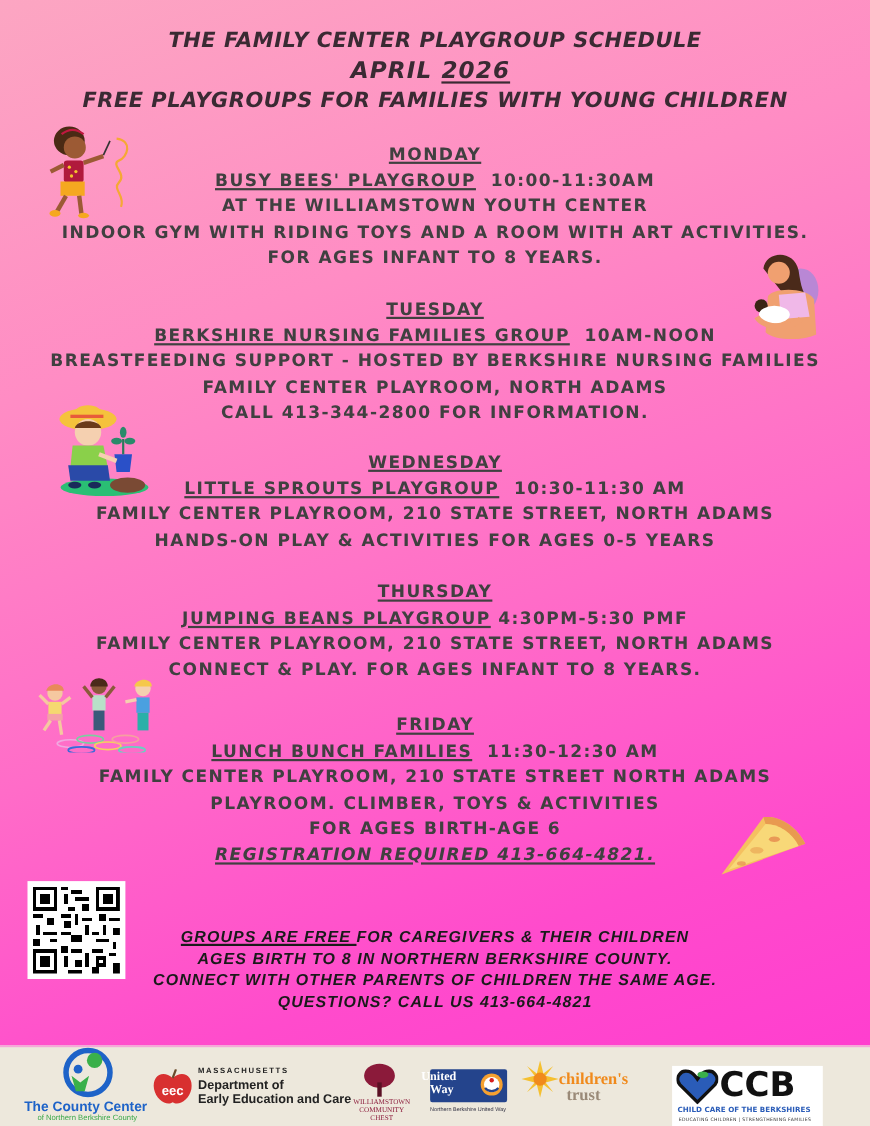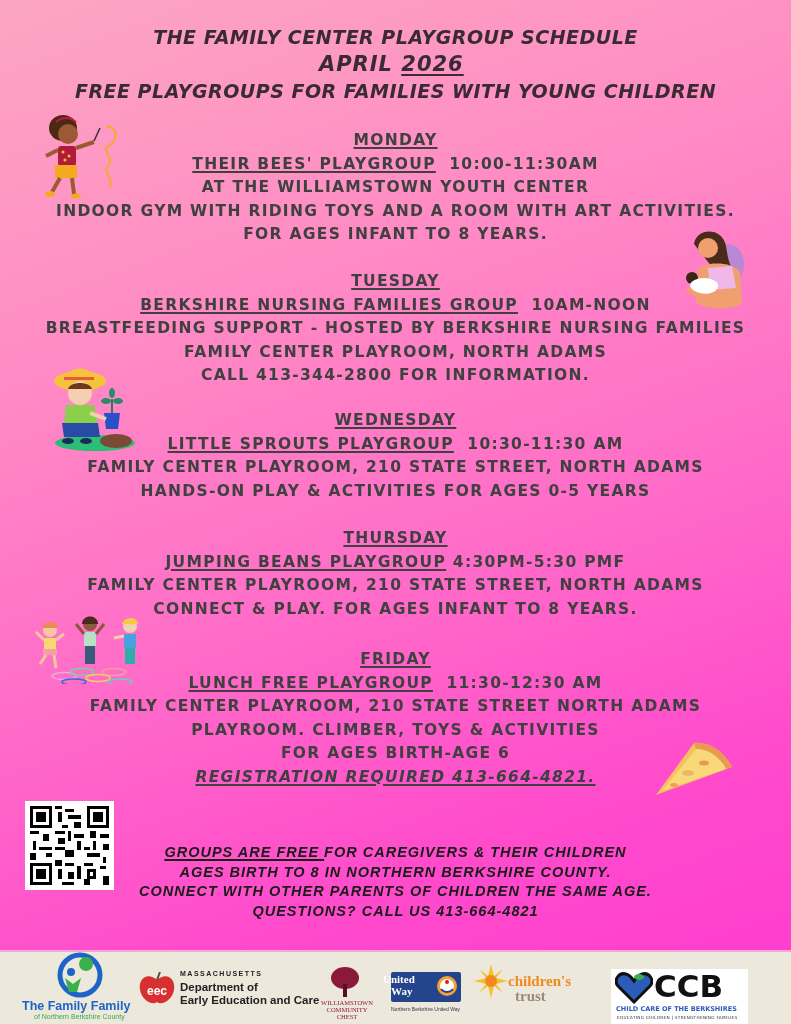--- a/index.html
+++ b/index.html
@@ -56,21 +56,21 @@
     <div class="h1">THE FAMILY CENTER  PLAYGROUP SCHEDULE</div>
     <div class="h2">
       <span>APRIL</span>
       <u>2026</u>&nbsp;
     </div>
     <div class="h3">FREE PLAYGROUPS FOR FAMILIES WITH YOUNG CHILDREN</div>
   </div>
 
   <div class="day" style="top:129px;">
     <div class="line"><span class="u">MONDAY</span></div>
-    <div class="line"><span class="u">THEIR BEES' PLAYGROUP</span>&nbsp; <span>10:00-11:30AM</span></div>
+    <div class="line"><span class="u">BUSY BEES' PLAYGROUP</span>&nbsp; <span>10:00-11:30AM</span></div>
     <div class="line">AT THE WILLIAMSTOWN YOUTH CENTER</div>
     <div class="line">INDOOR GYM WITH RIDING TOYS AND A ROOM WITH ART ACTIVITIES.</div>
     <div class="line">FOR AGES INFANT TO 8 YEARS.</div>
   </div>
 
   <div class="day" style="top:270px;">
     <div class="line"><span class="u">TUESDAY</span></div>
     <div class="line"><span class="u">BERKSHIRE NURSING FAMILIES GROUP</span>&nbsp; <span>10AM-NOON</span></div>
     <div class="line">BREASTFEEDING SUPPORT - HOSTED BY BERKSHIRE NURSING FAMILIES</div>
     <div class="line">FAMILY CENTER PLAYROOM, NORTH ADAMS</div>
@@ -86,21 +86,21 @@
 
   <div class="day" style="top:527px;">
     <div class="line"><span class="u">THURSDAY</span></div>
     <div class="line"><span class="u">JUMPING BEANS PLAYGROUP</span> <span>4:30PM-5:30 PMF</span></div>
     <div class="line">FAMILY CENTER PLAYROOM, 210 STATE STREET, NORTH ADAMS</div>
     <div class="line">CONNECT &amp; PLAY. FOR AGES INFANT TO 8 YEARS.</div>
   </div>
 
   <div class="day" style="top:648px;">
     <div class="line"><span class="u">FRIDAY</span></div>
-    <div class="line"><span class="u">LUNCH FREE PLAYGROUP</span>&nbsp; <span>11:30-12:30 AM</span></div>
+    <div class="line"><span class="u">LUNCH BUNCH FAMILIES</span>&nbsp; <span>11:30-12:30 AM</span></div>
     <div class="line">FAMILY CENTER PLAYROOM, 210 STATE STREET NORTH ADAMS</div>
     <div class="line">PLAYROOM. CLIMBER, TOYS &amp; ACTIVITIES</div>
     <div class="line">FOR AGES BIRTH-AGE 6</div>
     <div class="line"><span class="u reg">REGISTRATION REQUIRED 413-664-4821.</span></div>
   </div>
 
   <div class="footer-text">
     <div class="ft"><span class="u">GROUPS ARE FREE </span><span>FOR CAREGIVERS &amp; THEIR CHILDREN</span></div>
     <div class="ft">AGES BIRTH TO 8 IN NORTHERN BERKSHIRE COUNTY.</div>
     <div class="ft">CONNECT WITH OTHER PARENTS OF CHILDREN THE SAME AGE.</div>
@@ -263,21 +263,21 @@
 <div class="sponsors">
 
   <div class="logo" style="left:55px; top:0px; width:50px; height:46px;">
     <svg viewBox="0 0 50 46" width="50" height="46">
       <circle cx="25" cy="23" r="20" fill="none" stroke="#1e63c8" stroke-width="5"></circle>
       <circle cx="31" cy="12" r="7" fill="#3ab04a"></circle>
       <circle cx="16" cy="20" r="4" fill="#1e63c8"></circle>
       <path d="M10 26 L18 32 L26 26 L22 40 L14 40 Z" fill="#3ab04a"></path>
     </svg>
   </div>
-  <div class="fc-name">The Family Family</div>
+  <div class="fc-name">The County Center</div>
   <div class="fc-sub">of Northern Berkshire County</div>
 
   <div class="logo" style="left:138px; top:20px; width:38px; height:34px;">
     <svg viewBox="0 0 38 34" width="38" height="34">
       <path d="M19 8 C10 0, 0 6, 2 18 C4 28, 14 34, 19 30 C24 34, 34 28, 36 18 C38 6, 28 0, 19 8 Z" fill="#d83030"></path>
       <path d="M19 8 L22 0" stroke="#6a4a2a" stroke-width="2"></path>
       <text x="19" y="23" text-anchor="middle" font-family="Liberation Sans, sans-serif" font-weight="bold" font-size="12" fill="#fff">eec</text>
     </svg>
   </div>
   <div class="eec-small">MASSACHUSETTS</div>

